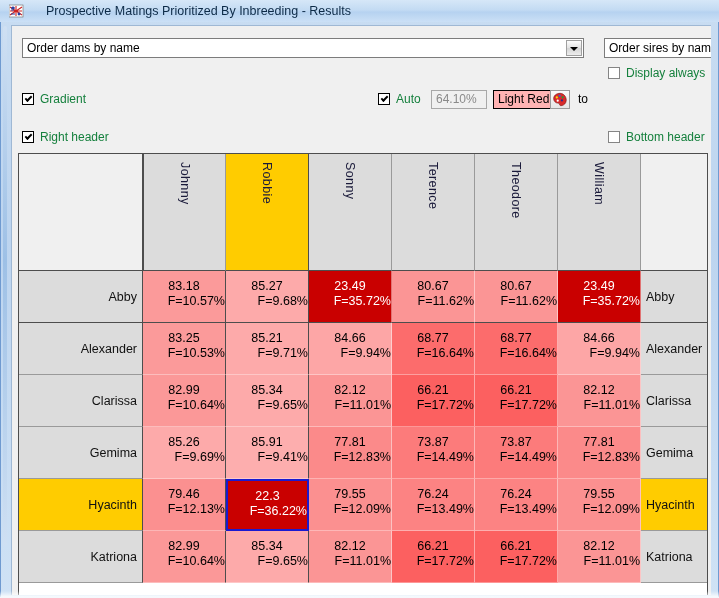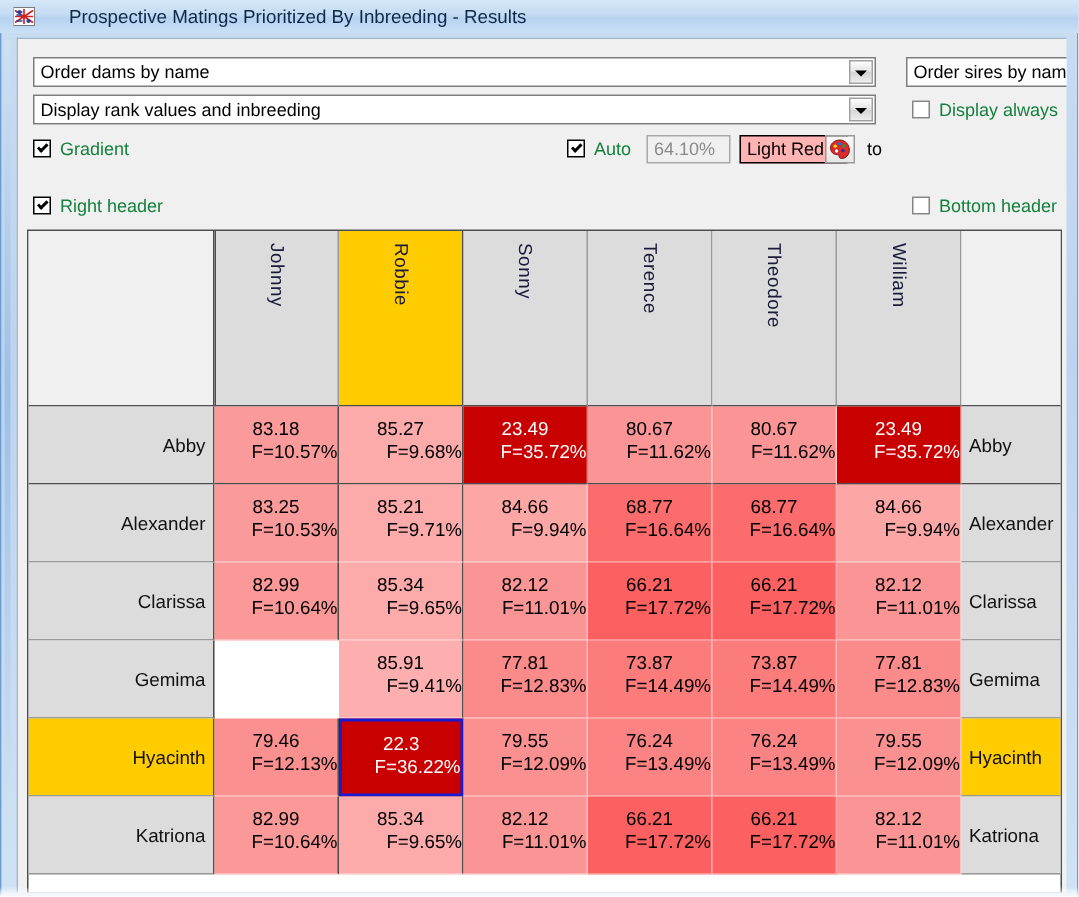--- a/index.html
+++ b/index.html
@@ -183,24 +183,20 @@
 
     <div class="combo" style="left:10px;top:12px;width:562px;">
       <div class="ctext">Order dams by name</div>
       <div class="cbtn"></div>
     </div>
 
     <div class="combo" style="left:592px;top:12px;width:130px;border-right:none;">
       <div class="ctext">Order sires by name</div>
     </div>
 
-    <div class="combo" style="left:10px;top:37px;width:562px;">
-      <div class="ctext">Display rank values and inbreeding</div>
-      <div class="cbtn"></div>
-    </div>
 
     <div class="cbx dim" style="left:596px;top:41px;">
       <div class="box"></div>
       <div class="lbl">Display always</div>
     </div>
 
     <div class="cbx checked" style="left:10px;top:67px;">
       <div class="box"></div>
       <div class="lbl">Gradient</div>
     </div>
@@ -348,20 +344,24 @@
         <div class="cell dcell rowline" style="left: 539px; top: 221px; width: 83px; height: 52px; background: rgb(251, 149, 149); color: rgb(0, 0, 0);">
           <div class="v">82.12</div>
           <div class="f">F=11.01%</div>
         </div>
         <div class="cell rowhdr rowhdr-r" style="left: 622px; top: 221px; width: 70px; height: 52px;">
           <div class="t">Clarissa</div>
         </div>
         <div class="cell rowhdr rowhdr-l" style="left: 0px; top: 273px; width: 124px; height: 52px;">
           <div class="t">Gemima</div>
         </div>
+        <div class="cell dcell rowline hardright" style="left: 124px; top: 273px; width: 83px; height: 52px; background: rgb(253, 170, 170); color: rgb(0, 0, 0);">
+          <div class="v">85.26</div>
+          <div class="f">F=9.69%</div>
+        </div>
         <div class="cell dcell rowline hardright" style="left: 207px; top: 273px; width: 83px; height: 52px; background: rgb(253, 174, 174); color: rgb(0, 0, 0);">
           <div class="v">85.91</div>
           <div class="f">F=9.41%</div>
         </div>
         <div class="cell dcell rowline" style="left: 290px; top: 273px; width: 83px; height: 52px; background: rgb(251, 138, 138); color: rgb(0, 0, 0);">
           <div class="v">77.81</div>
           <div class="f">F=12.83%</div>
         </div>
         <div class="cell dcell rowline" style="left: 373px; top: 273px; width: 83px; height: 52px; background: rgb(252, 123, 123); color: rgb(0, 0, 0);">
           <div class="v">73.87</div>

